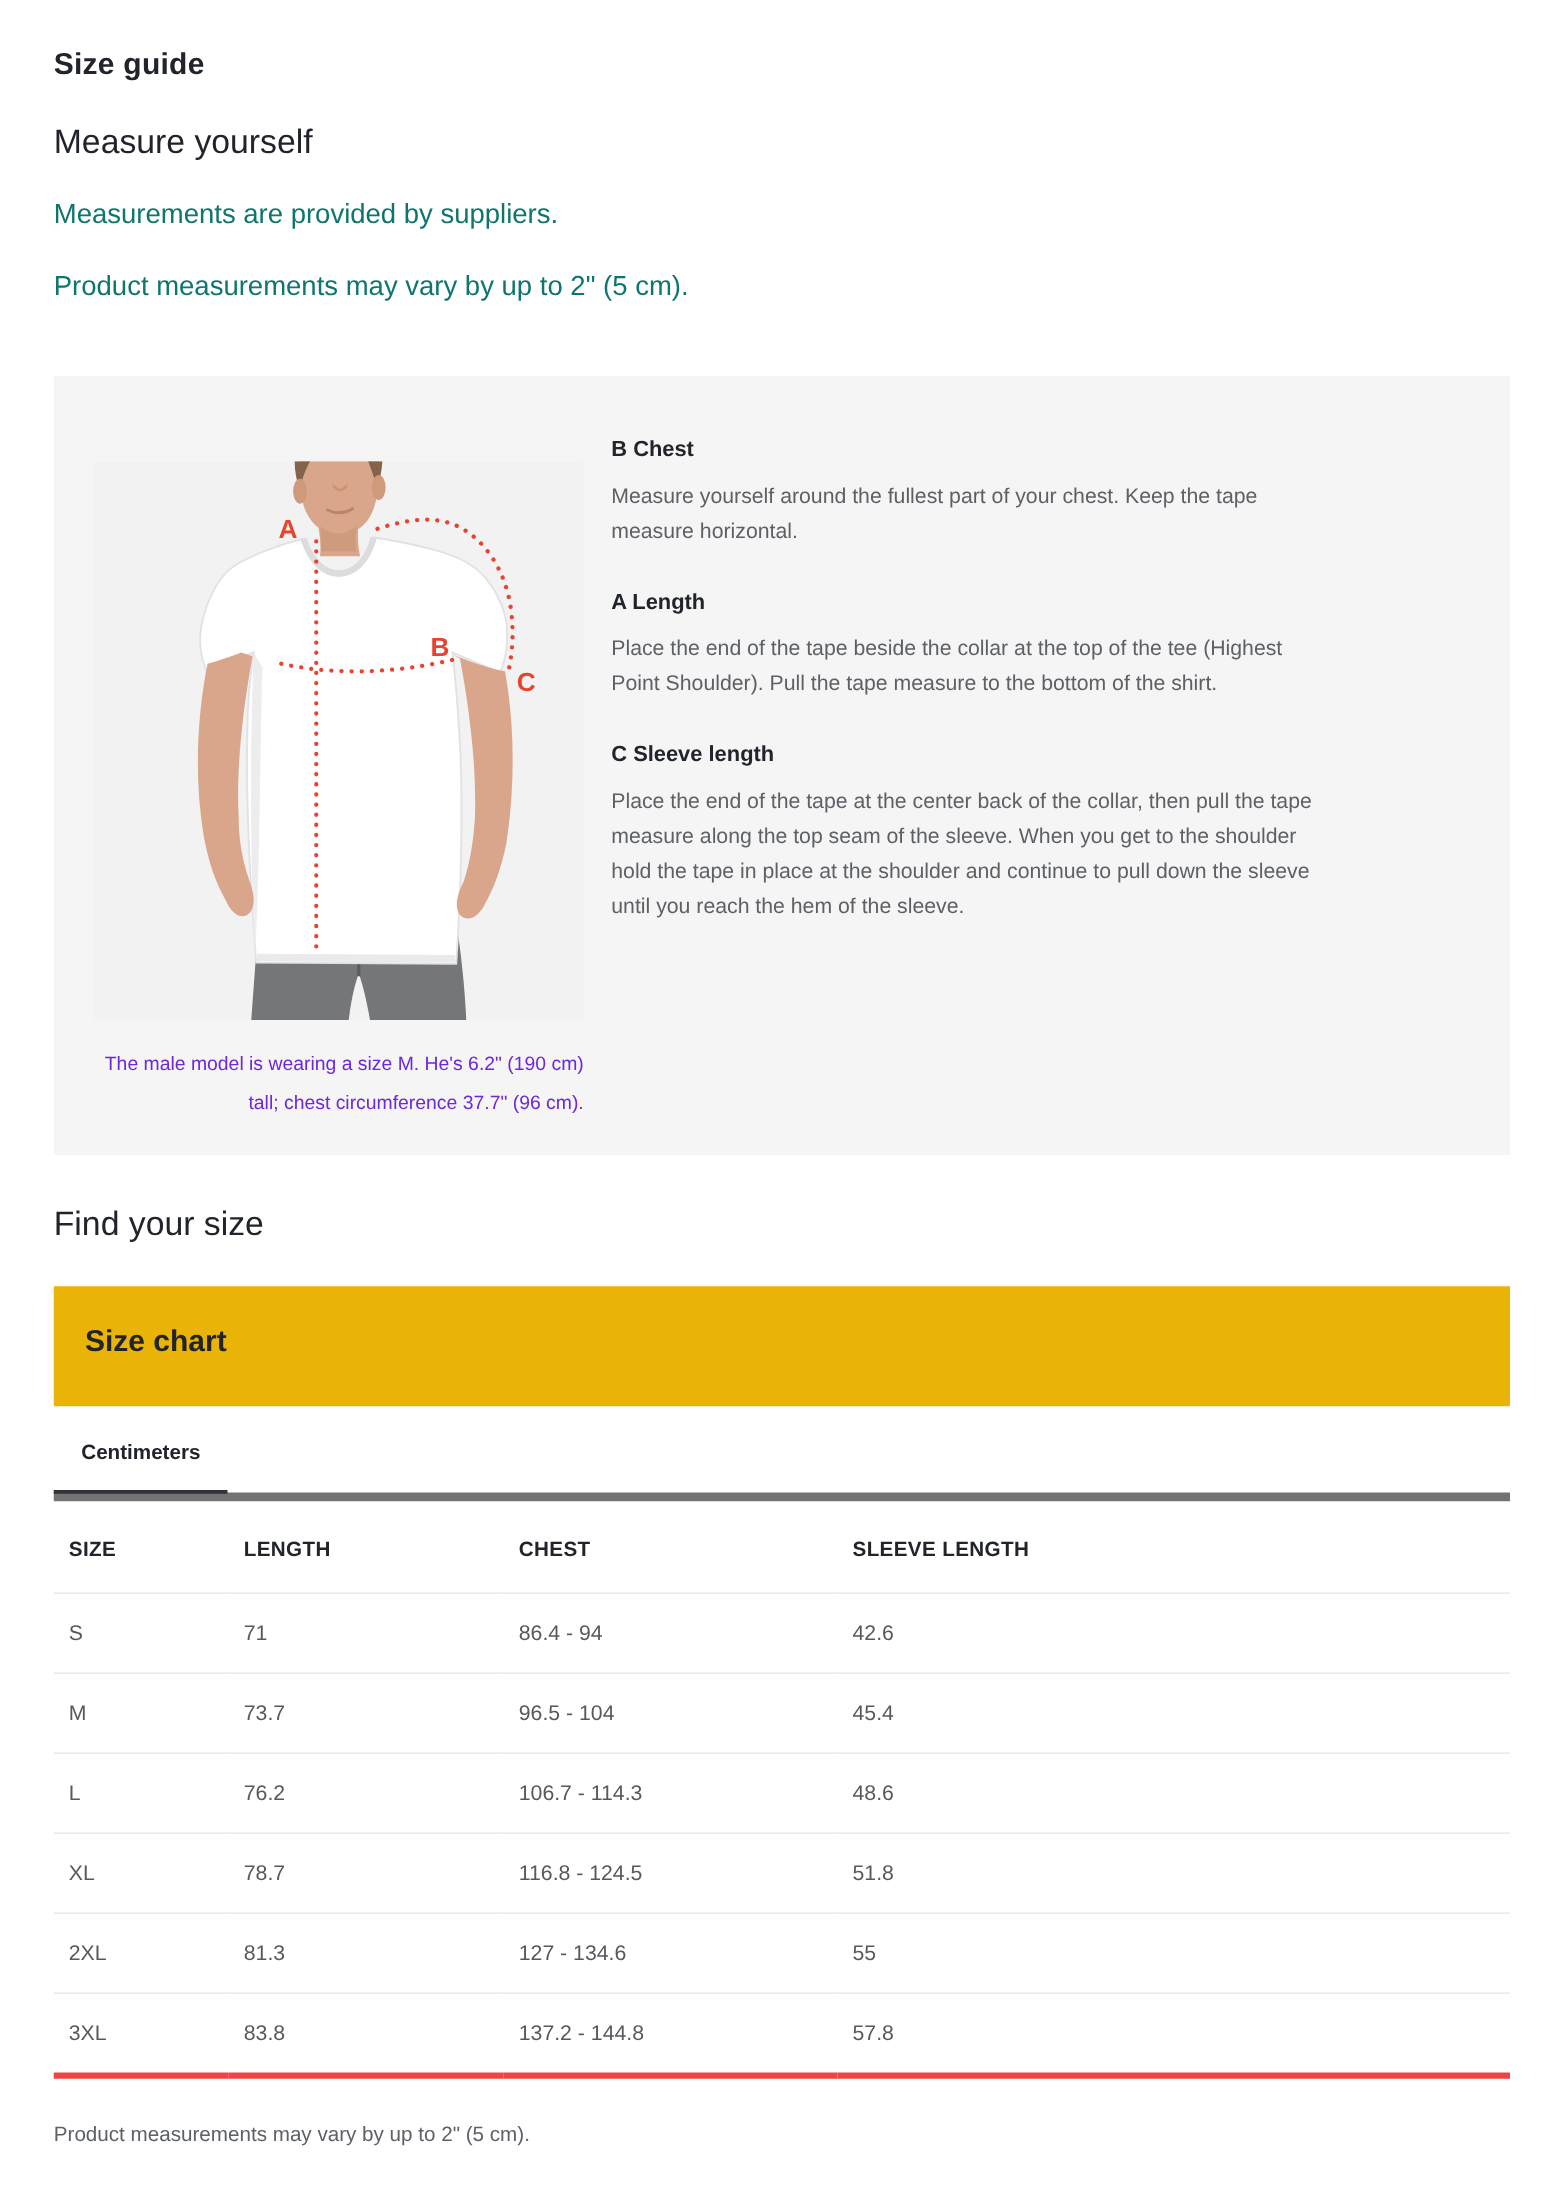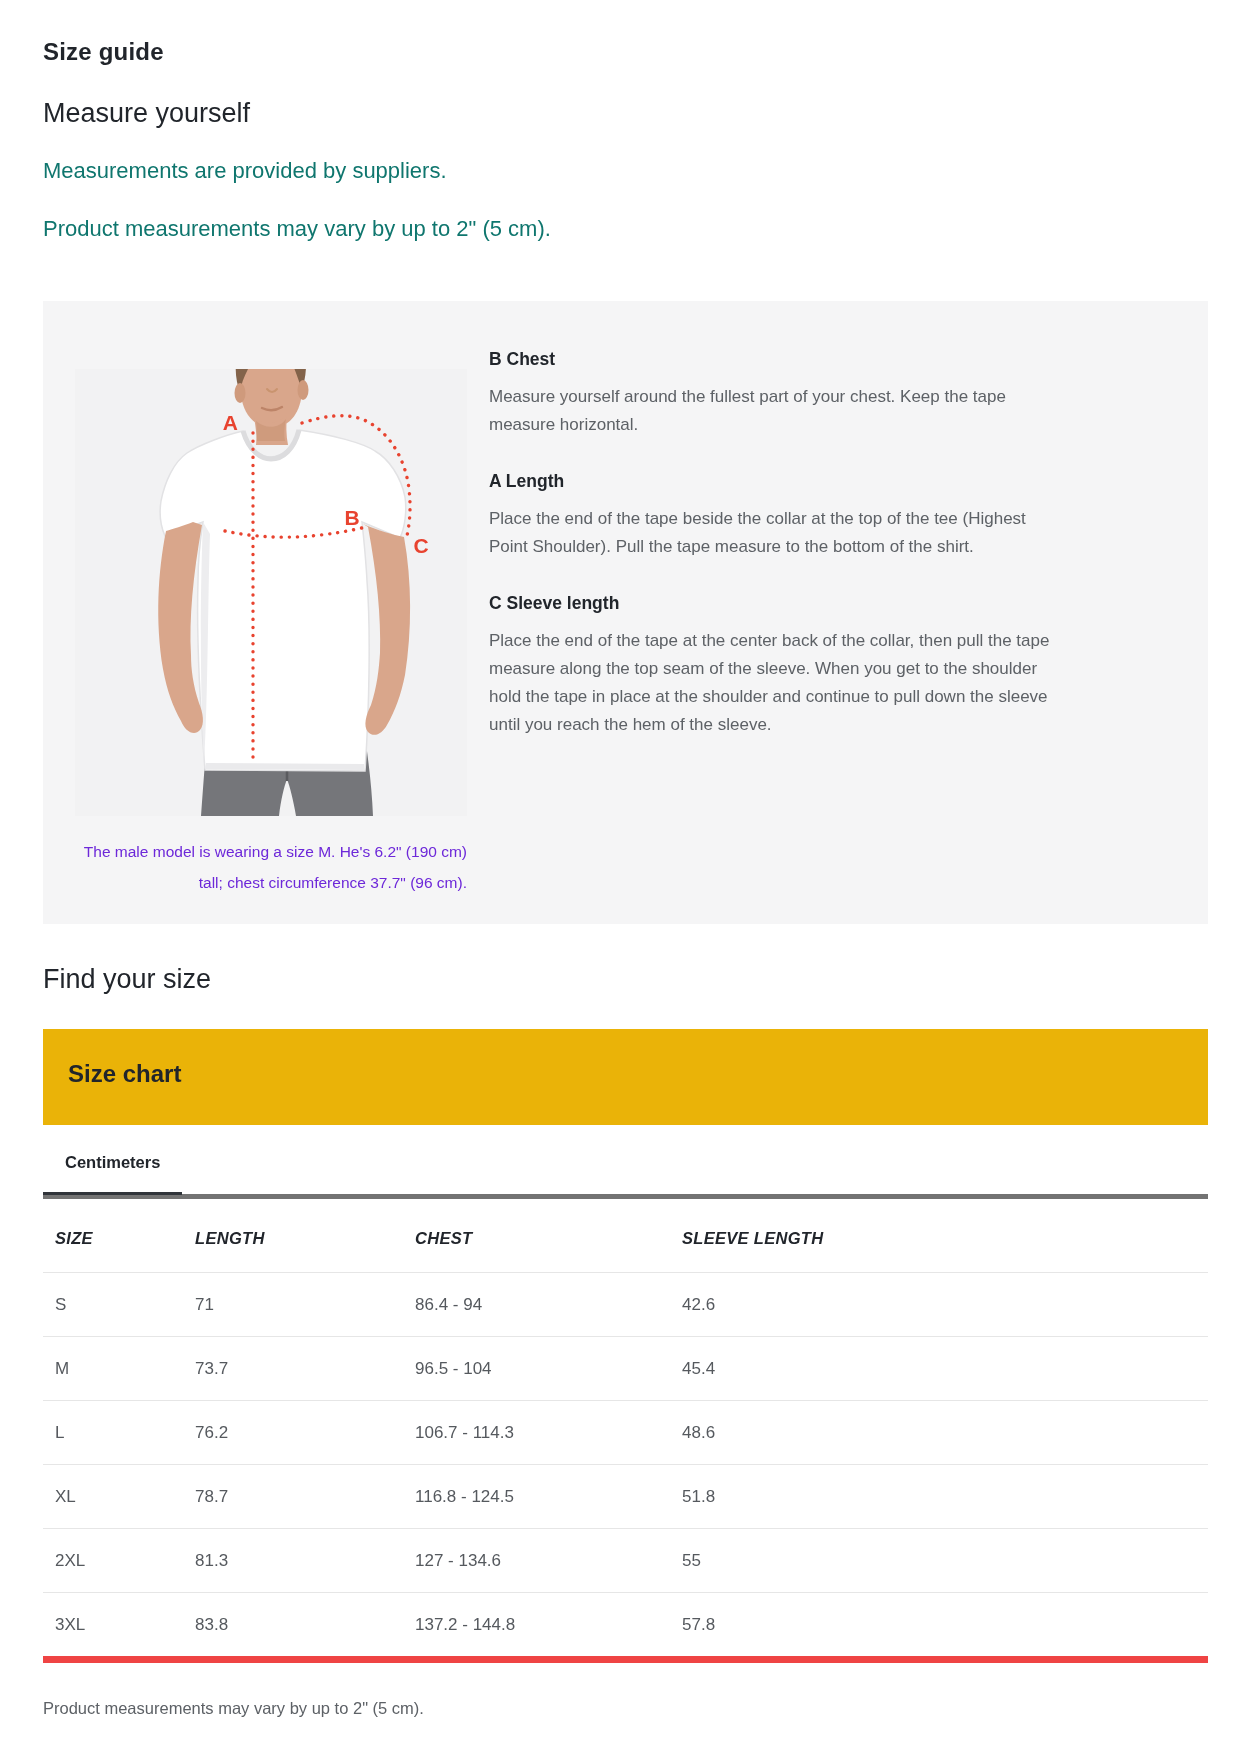--- a/index.html
+++ b/index.html
@@ -54,21 +54,21 @@
   
   .find-section { margin-top: 40px; }
   .chart-head {
     margin-top: 34px; background: #eab308;
     padding: 31px 25px 37px;
   }
   .chart-head h3 {
     margin: 0; font-size: 24px; font-weight: 700; color: #21252b;
   }
   .tab-row {
-    border-bottom: 5px solid #737373;
+    border-bottom: 7px solid #737373;
     padding-top: 28px;
   }
   .tab {
     display: inline-block;
     padding: 0 22px 20px;
     margin-bottom: -1px;
     font-size: 16.5px; font-weight: 700; color: #21252b;
     border-bottom: 3px solid #30343a;
     cursor: pointer;
   }
@@ -76,28 +76,27 @@
   table.size-table {
     width: 100%; border-collapse: collapse; table-layout: fixed;
   }
   table.size-table col.c1 { width: 140px; }
   table.size-table col.c2 { width: 220px; }
   table.size-table col.c3 { width: 267px; }
   table.size-table th {
     text-align: left; font-size: 16.5px; font-weight: 700;
     letter-spacing: .3px; color: #21252b;
     padding: 30px 10px 24px 12px;
-    font-style: italic;
   }
   table.size-table td {
     font-size: 17px; color: #55595e;
     padding: 22px 10px 21px 12px;
     border-top: 1px solid #e6e6e6;
   }
-  table.size-table tbody tr:last-child td { border-bottom: 7px solid #ef4444; }
+  table.size-table tbody tr:last-child td { border-bottom: 5px solid #ef4444; }
 
   .footnote {
     margin: 36px 0 40px; font-size: 16.5px; color: #5d6166;
   }
 </style>
 </head>
 <body>
 
 <main class="page">
 

